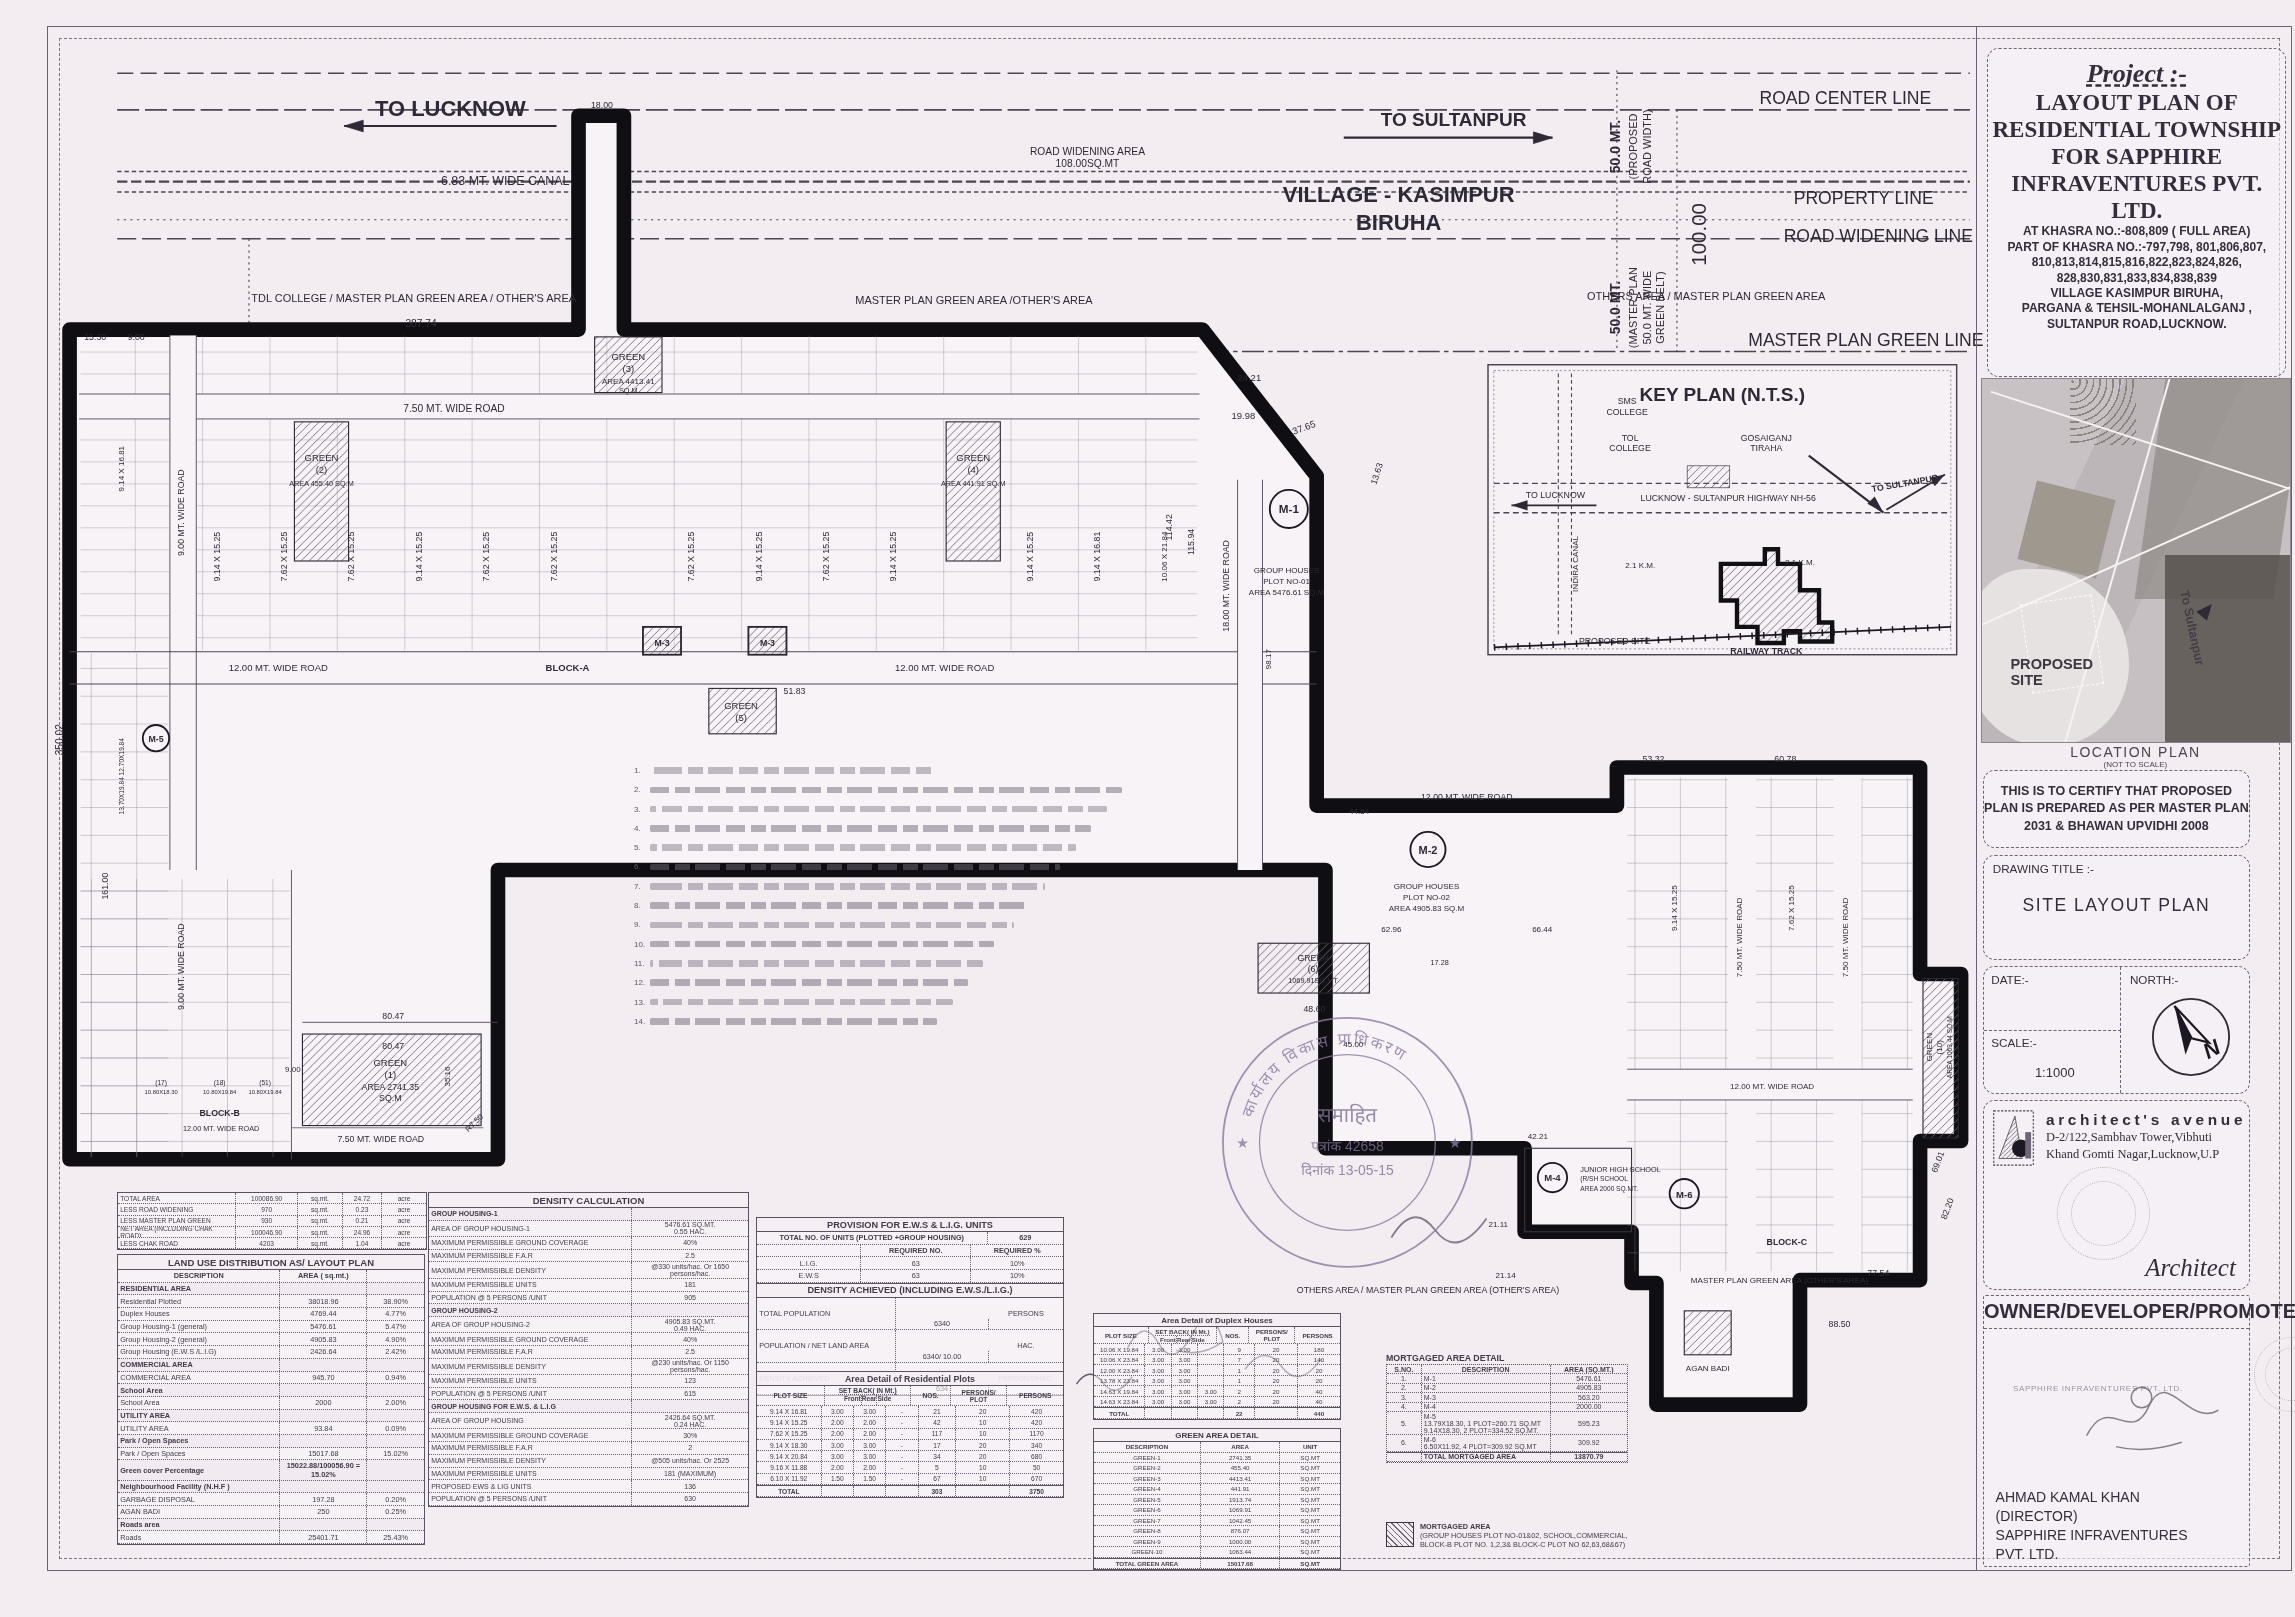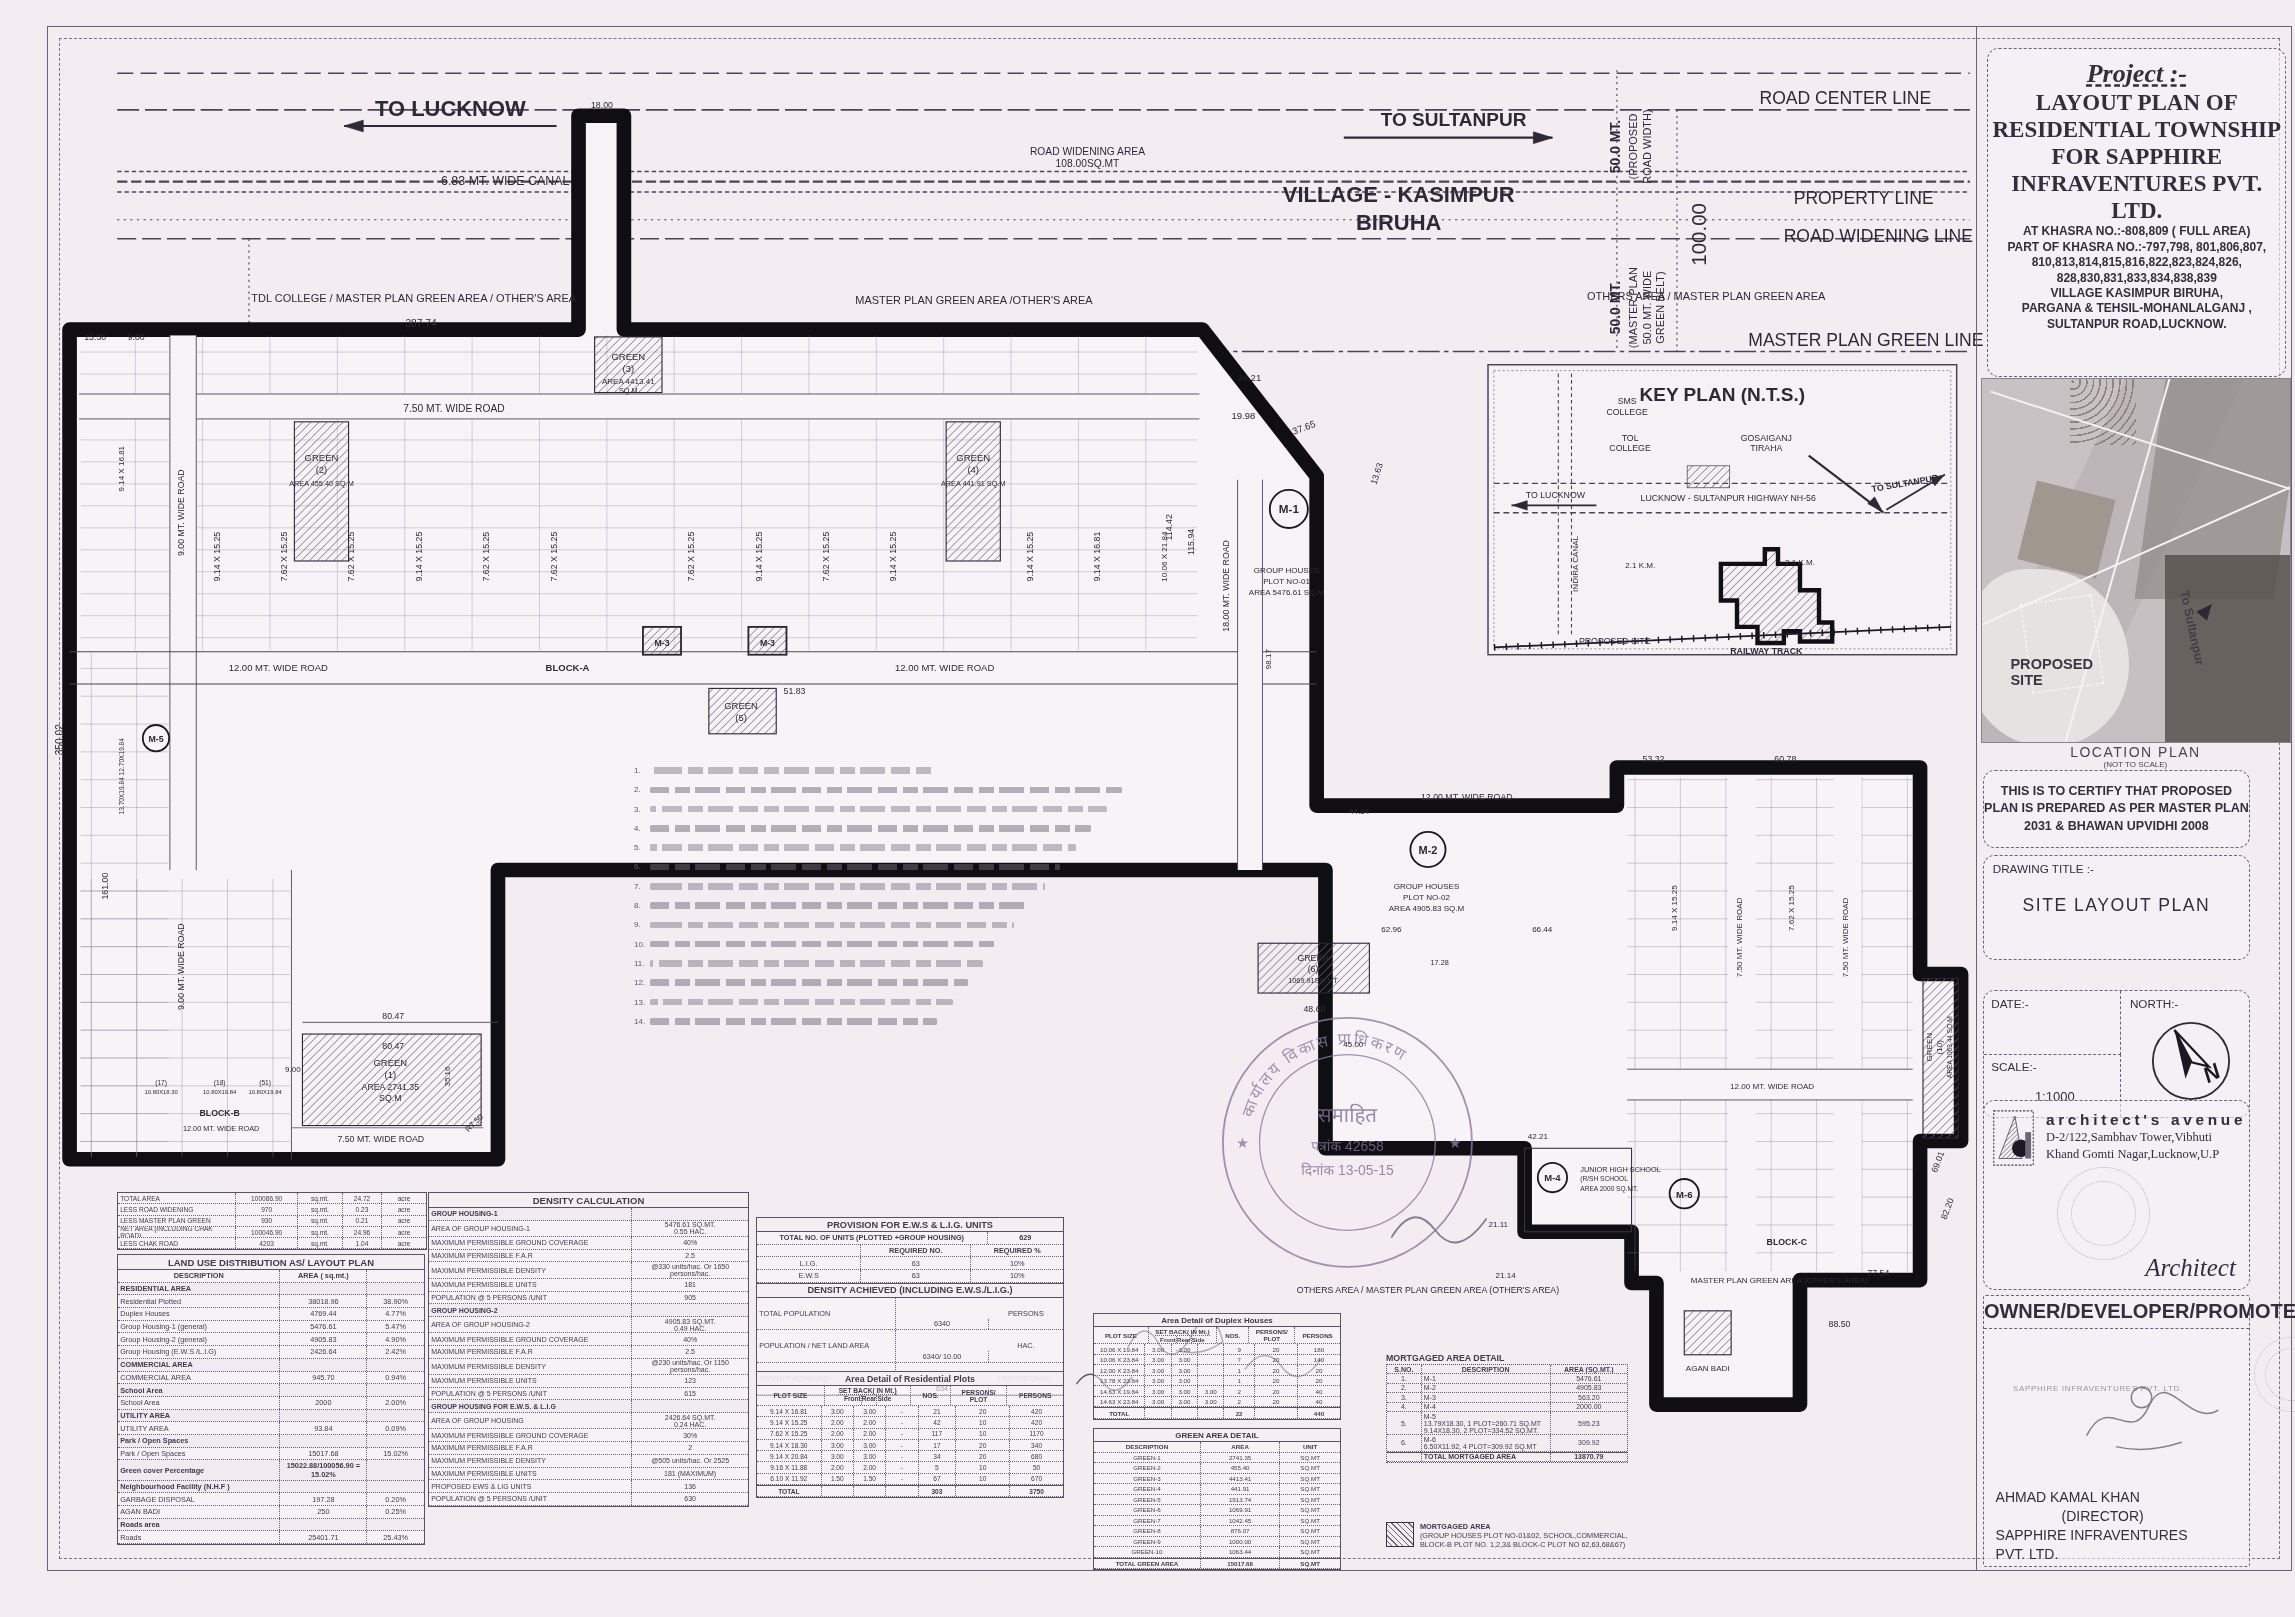--- a/index.html
+++ b/index.html
@@ -80,33 +80,33 @@
   #proj .pline{font-family:"Liberation Serif",serif;font-size:23px;font-weight:600;line-height:27px;}
   #proj .pdet{font-size:12px;font-weight:700;line-height:15.4px;}
   #locmap{position:absolute;left:4.4px;top:352px;width:308px;height:363px;overflow:hidden;
       background:linear-gradient(115deg,#c9c2c4 0 30%,#bdb6b8 30% 55%,#c7c0c2 55%);border:0.7px solid #8a8290;}
   .lmpatch{position:absolute;}
   #loctitle{position:absolute;left:4.4px;top:718px;width:308px;text-align:center;color:#4a4354;}
   #cert{left:5.9px;top:744px;width:265px;height:76px;display:flex;flex-direction:column;justify-content:center;text-align:center;font-weight:700;font-size:12.5px;line-height:17.6px;}
   #drw{left:5.9px;top:829px;width:265px;height:103px;}
   #drw .lab{font-size:11.7px;margin:5.9px 0 0 8.8px;}
   #drw .val{text-align:center;font-size:17.6px;letter-spacing:1.5px;margin-top:20.5px;}
-  #meta{left:5.9px;top:940px;width:265px;height:126px;padding:0;margin-top:24px;}
+  #meta{left:5.9px;top:940px;width:265px;height:126px;padding:0;}
   #meta .dcell{position:absolute;font-size:11.7px;}
   #firm{left:5.9px;top:1074px;width:265px;height:188px;}
   #firm .fname{font-weight:700;font-size:15.4px;letter-spacing:3.7px;}
   #firm .faddr{font-family:"Liberation Serif",serif;font-size:12.5px;line-height:17px;}
   #firm .fsig{position:absolute;right:13px;bottom:7.3px;font-family:"Liberation Serif",serif;font-style:italic;font-size:25px;}
   #fstamp{position:absolute;left:73px;top:66px;width:91px;height:91px;border:1.5px dotted #8d8596;border-radius:50%;opacity:.6;}
   #fstamp:before{content:"";position:absolute;inset:13px;border:1.1px dotted #8d8596;border-radius:50%;}
   #owner{left:5.9px;top:1269px;width:265px;height:270px;border-radius:2.9px;}
   #owner .ohdr{font-weight:700;font-size:20px;text-align:left;border-bottom:1.5px dashed #6b6375;padding:4.4px 0;}
   #owner .ostamp{position:absolute;left:29px;top:88px;font-size:8px;color:#9a93a4;letter-spacing:0.7px;}
   #owner .oname{position:absolute;left:11.7px;top:192px;font-size:14px;line-height:19px;}
-  #owner .orole{margin-left:66px;}
+  #owner .orole{}
   #rosette{position:absolute;left:277px;top:1311px;width:73px;height:73px;border:1.5px dotted #958da0;border-radius:50%;opacity:.55;}
   #rosette:before{content:"";position:absolute;inset:10.3px;border:1.1px dotted #958da0;border-radius:50%;}
   svg text{font-family:"Liberation Sans",sans-serif;}
 </style>
 </head>
 <body>
 
 <div id="sheet">
   <div class="frame" style="left:47px;top:26px;width:2243px;height:1543px;"></div>
   <div class="frame2" style="left:59px;top:38px;width:2219px;height:1519px;"></div>

